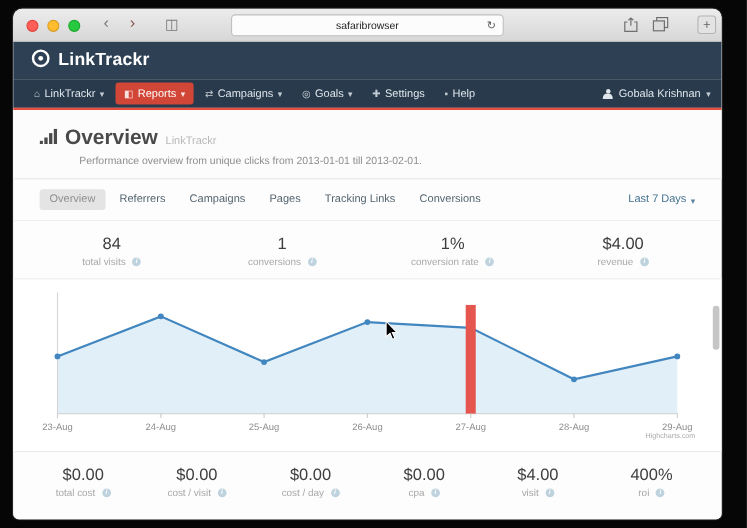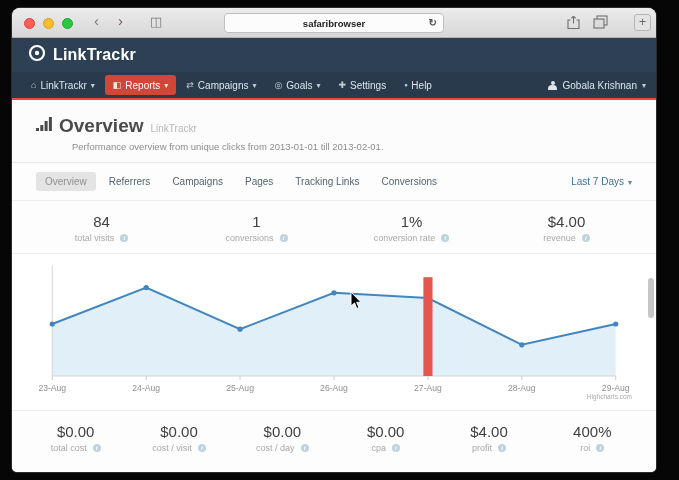--- a/index.html
+++ b/index.html
@@ -16,22 +16,22 @@
             border-bottom:1px solid #b3b3b3; }
   .tl { position:absolute; top:10px; width:11px; height:11px; border-radius:50%; }
   .t-red    { left:12px;  background:#ff5f57; border:1px solid #e0443e; }
   .t-yellow { left:31px;  background:#febc2e; border:1px solid #d89c22; }
   .t-green  { left:50px;  background:#28c840; border:1px solid #1aab29; }
   .navbtn { position:absolute; top:4px; font-size:15px; color:#777; cursor:default; }
   .back { left:82px; }
   .fwd  { left:106px; color:#8a5050; }
   .sidebar-t { position:absolute; left:138px; top:6px; font-size:13px; color:#777; }
   .addressbar { position:absolute; left:50%; transform:translateX(-50%); top:5px;
-                width:220px; height:20px; background:#fcfcfc; border:1px solid #bfbfbf;
-                border-radius:4px;font-weight:bold; }
+                width:248px; height:20px; background:#fcfcfc; border:1px solid #bfbfbf;
+                border-radius:4px; }
   .url { position:absolute; width:100%; text-align:center; top:4px; font-size:9.5px; color:#222; }
   .reload { position:absolute; right:6px; top:3px; font-size:10px; color:#555; }
   .chrome-ic { position:absolute; top:7px; }
   .share-ic { right:76px; }
   .tabs-ic  { right:48px; }
   .newtab { position:absolute; right:5px; top:6px; width:17px; height:17px;
             background:#e3e3e3; border:1px solid #b5b5b5; border-radius:3px;
             text-align:center; line-height:15px; font-size:12px; color:#666; }
 
   
@@ -287,21 +287,21 @@
         <div class="stat">
           <div class="stat-value">$0.00</div>
           <div class="stat-label">
             <span>cpa</span>
             <span class="info-ic">i</span>
           </div>
         </div>
         <div class="stat">
           <div class="stat-value">$4.00</div>
           <div class="stat-label">
-            <span>profit</span>
+            <span>visit</span>
             <span class="info-ic">i</span>
           </div>
         </div>
         <div class="stat">
           <div class="stat-value">400%</div>
           <div class="stat-label">
             <span>roi</span>
             <span class="info-ic">i</span>
           </div>
         </div>

